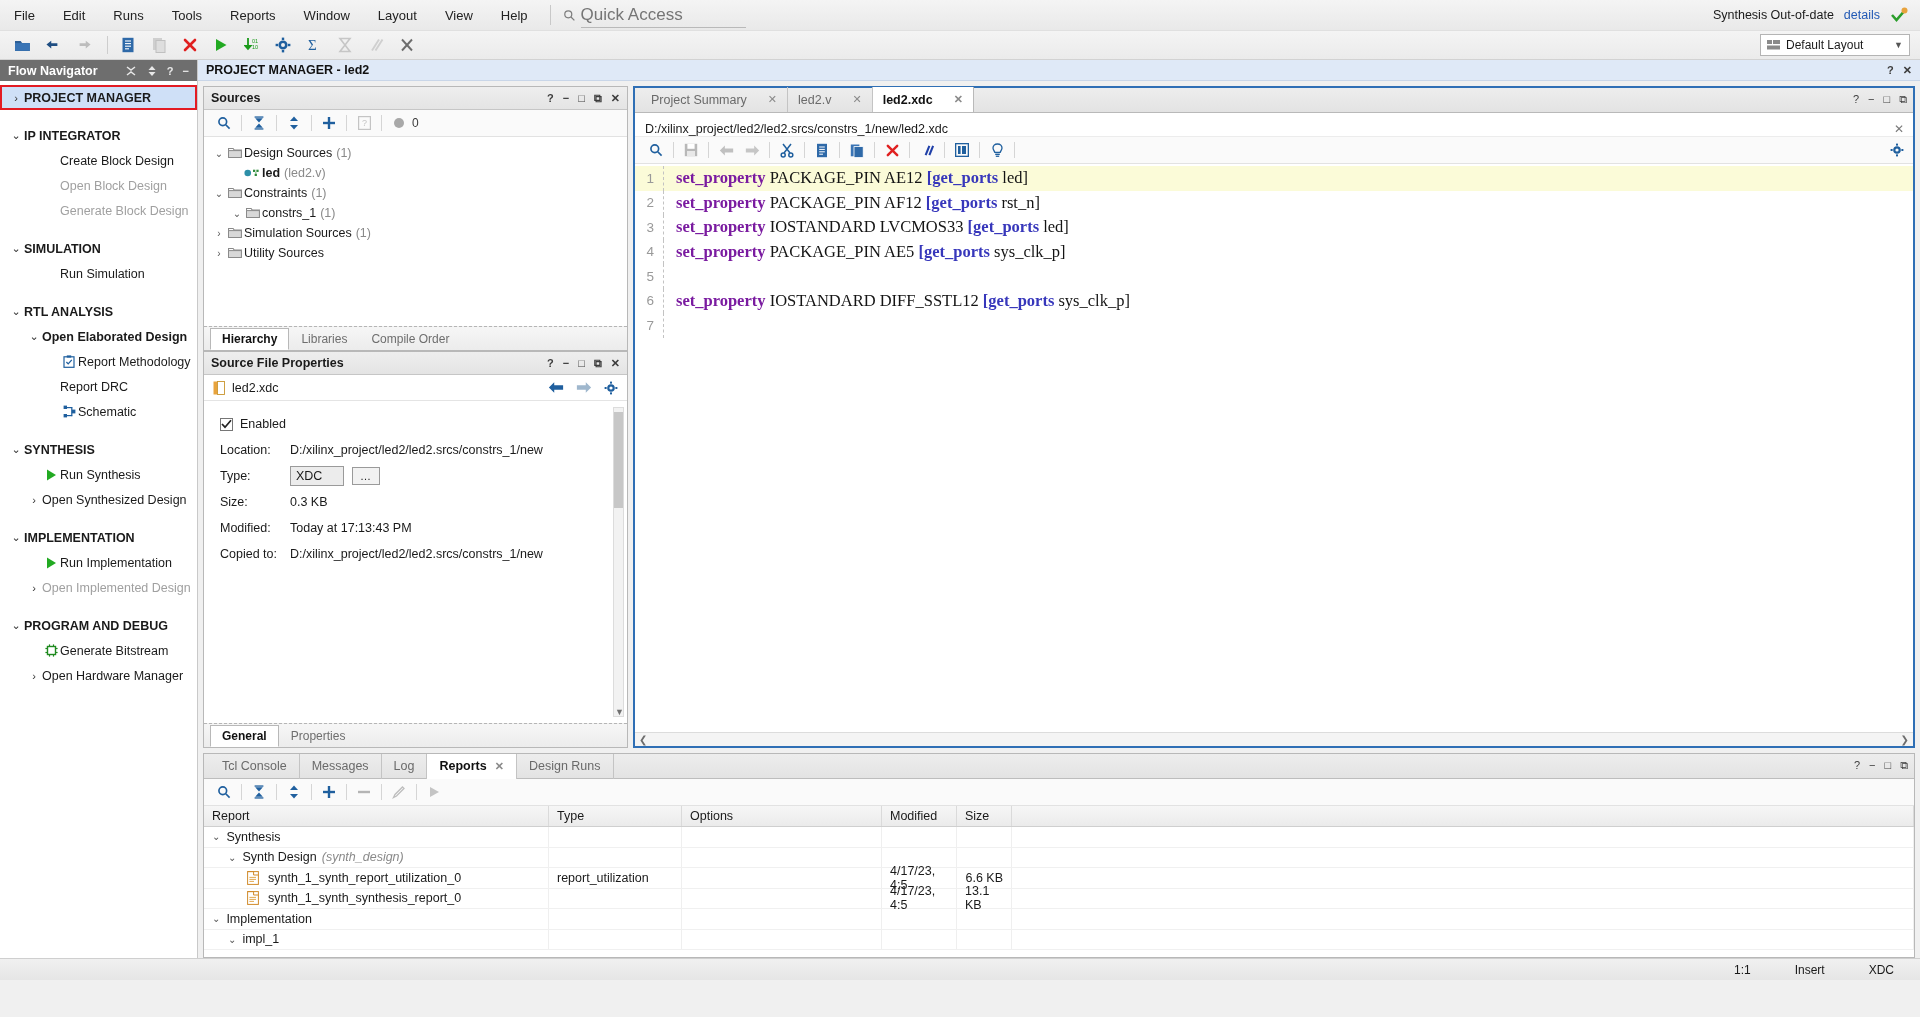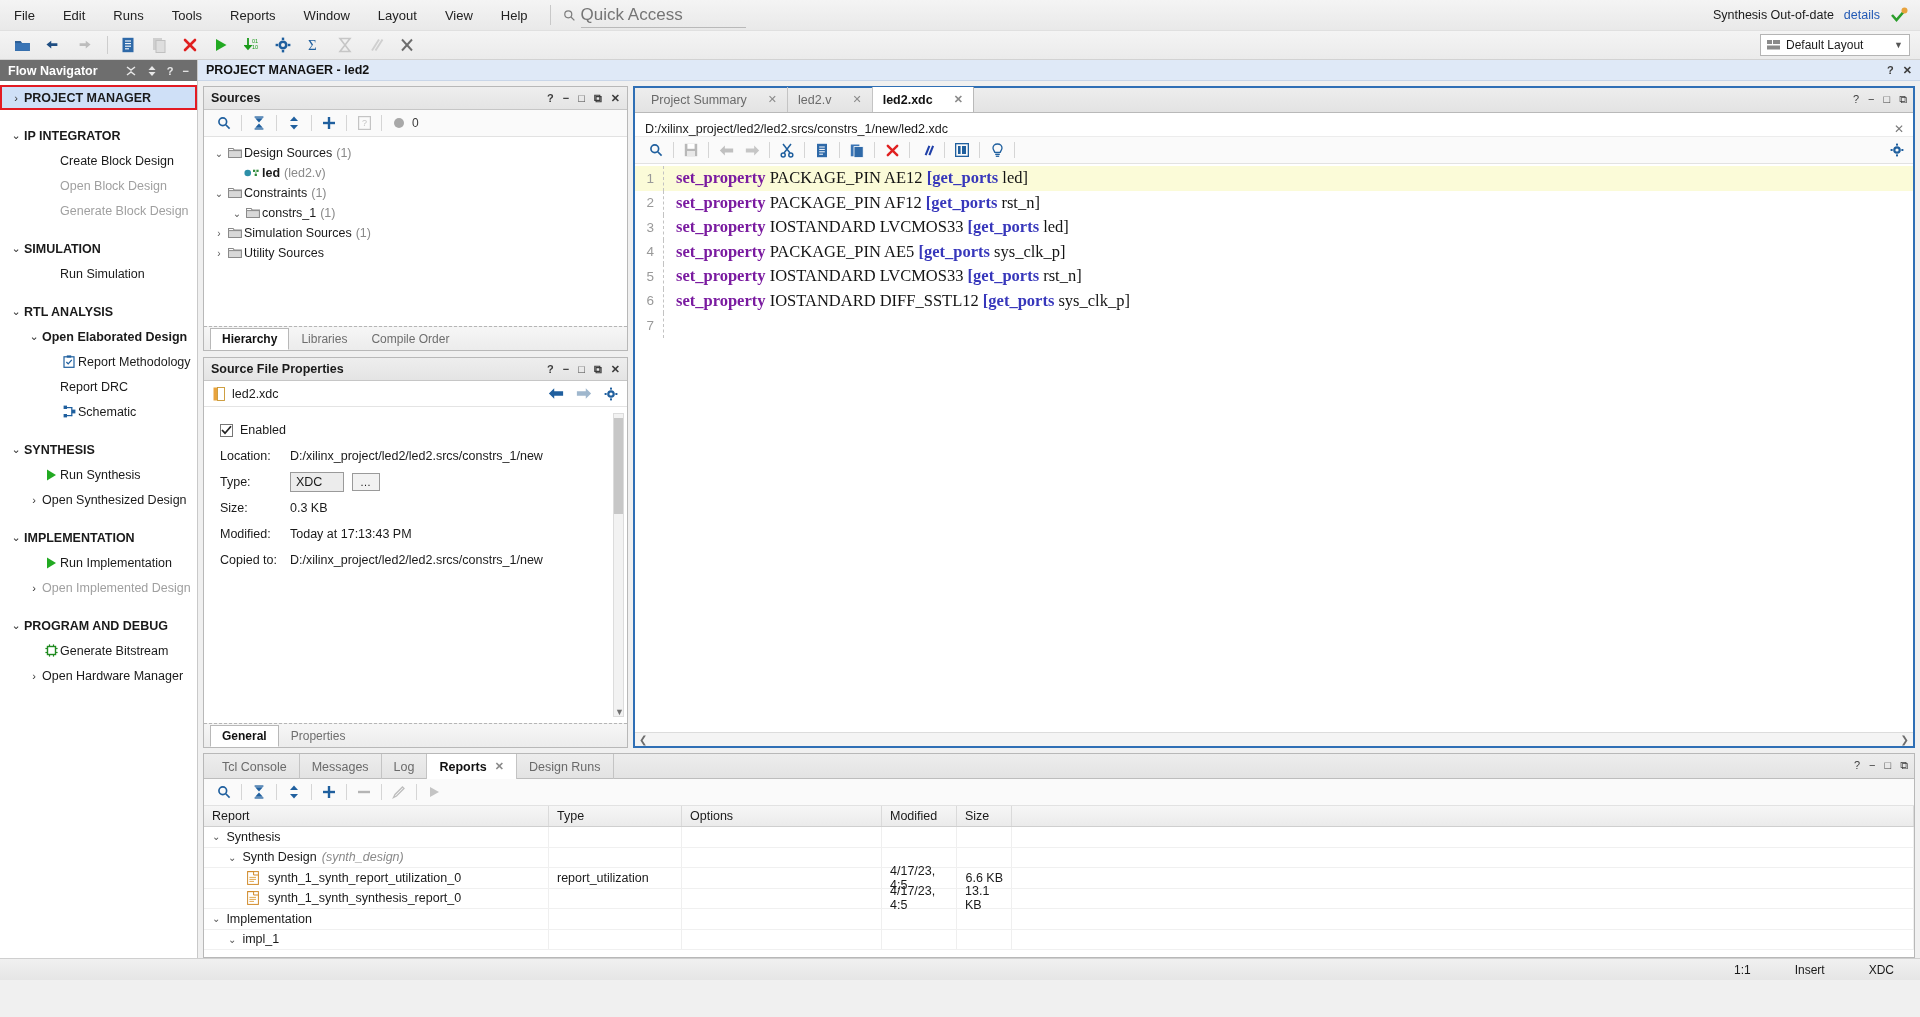--- a/index.html
+++ b/index.html
@@ -52,21 +52,21 @@
   .fn-gap { height:13px; }
   .ind1 { padding-left:8px; } .ind2 { padding-left:26px; } .ind3 { padding-left:44px; }
 
   
   .right { flex:1; display:flex; flex-direction:column; background:#f0f0f0; }
   .pm-title { height:21px; background:#dfe9f7; display:flex; align-items:center;
     padding:0 8px; font-size:12.5px; font-weight:bold; color:#111; border-bottom:1px solid #c9d6e8; }
   .pm-title-icons { margin-left:auto; display:flex; gap:9px; color:#3c3c3c; font-size:11px; }
 
   .workarea { flex:1; display:flex; padding:5px; gap:5px; }
-  .leftcol { width:425px; display:flex; flex-direction:column; gap:6px; flex-shrink:0; }
+  .leftcol { width:425px; display:flex; flex-direction:column; flex-shrink:0; }
 
   
   .panel { background:#fff; border:1px solid #b8b8b8; display:flex; flex-direction:column; }
   .panel-hdr { height:23px; background:linear-gradient(#eeeeee,#e4e4e4); border-bottom:1px solid #c6c6c6;
     display:flex; align-items:center; padding:0 7px; font-size:12.5px; font-weight:bold; }
   .panel-hdr-icons { margin-left:auto; display:flex; gap:9px; color:#3c3c3c; font-size:11px; align-items:center; }
   .panel-tb { height:27px; background:#fafafa; border-bottom:1px solid #e2e2e2;
     display:flex; align-items:center; padding:0 7px; }
   .ptb-btn { width:26px; height:22px; display:flex; align-items:center; justify-content:center;
     cursor:default; border-radius:2px; }
@@ -133,21 +133,21 @@
   .br { color:#3737bb; font-weight:bold; }
   .plain { color:#141414; }
   .ed-hscroll { height:14px; background:#f4f4f4; border-top:1px solid #dcdcdc;
     display:flex; align-items:center; justify-content:space-between; padding:0 4px;
     font-size:10px; color:#6d6d6d; }
 
   
   .bottom { height:205px; margin:0 5px 0 5px; background:#fff; border:1px solid #b8b8b8;
     display:flex; flex-direction:column; }
   .bt-tabs { height:25px; background:linear-gradient(#ededed,#e3e3e3);
-    display:flex; align-items:flex-start; padding-left:6px; border-bottom:1px solid #bdbdbd; position:relative; }
+    display:flex; align-items:center; padding-left:6px; border-bottom:1px solid #bdbdbd; position:relative; }
   .bt-tab { padding:4px 12px; font-size:12.5px; color:#6a6a6a; cursor:default;
     border-right:1px solid #c4c4c4; height:25px; display:flex; align-items:center; gap:8px; }
   .bt-tab.active { background:#fff; font-weight:bold; color:#111; }
   .bt-icons { position:absolute; right:6px; top:5px; display:flex; gap:9px; color:#3c3c3c; font-size:11px; }
   .rep-table { flex:1; display:flex; flex-direction:column; overflow:hidden; }
   .rhead { height:21px; display:flex; background:linear-gradient(#f6f6f6,#ebebeb);
     border-bottom:1px solid #cfcfcf; font-size:12.5px; }
   .rhead div { padding:3px 8px; border-right:1px solid #dadada; }
   .rrow { height:20.5px; display:flex; font-size:12.5px; align-items:center;
     border-bottom:1px solid #f0f0f0; }
@@ -851,21 +851,20 @@
               <span><span class="kw">set_property</span><span class="plain"> IOSTANDARD LVCMOS33 </span><span class="br">[get_ports</span><span class="plain"> led]</span></span>
             </div>
             <div class="cline">
               <span class="cnum">4</span>
               <span class="cgut"></span>
               <span><span class="kw">set_property</span><span class="plain"> PACKAGE_PIN AE5 </span><span class="br">[get_ports</span><span class="plain"> sys_clk_p]</span></span>
             </div>
             <div class="cline">
               <span class="cnum">5</span>
               <span class="cgut"></span>
-              <span><span class="kw">set_property</span><span class="plain"> IOSTANDARD LVCMOS33 </span><span class="br">[get_ports</span><span class="plain"> rst_n]</span></span>
             </div>
             <div class="cline">
               <span class="cnum">6</span>
               <span class="cgut"></span>
               <span><span class="kw">set_property</span><span class="plain"> IOSTANDARD DIFF_SSTL12 </span><span class="br">[get_ports</span><span class="plain"> sys_clk_p]</span></span>
             </div>
             <div class="cline">
               <span class="cnum">7</span>
               <span class="cgut"></span>
               <span></span>

